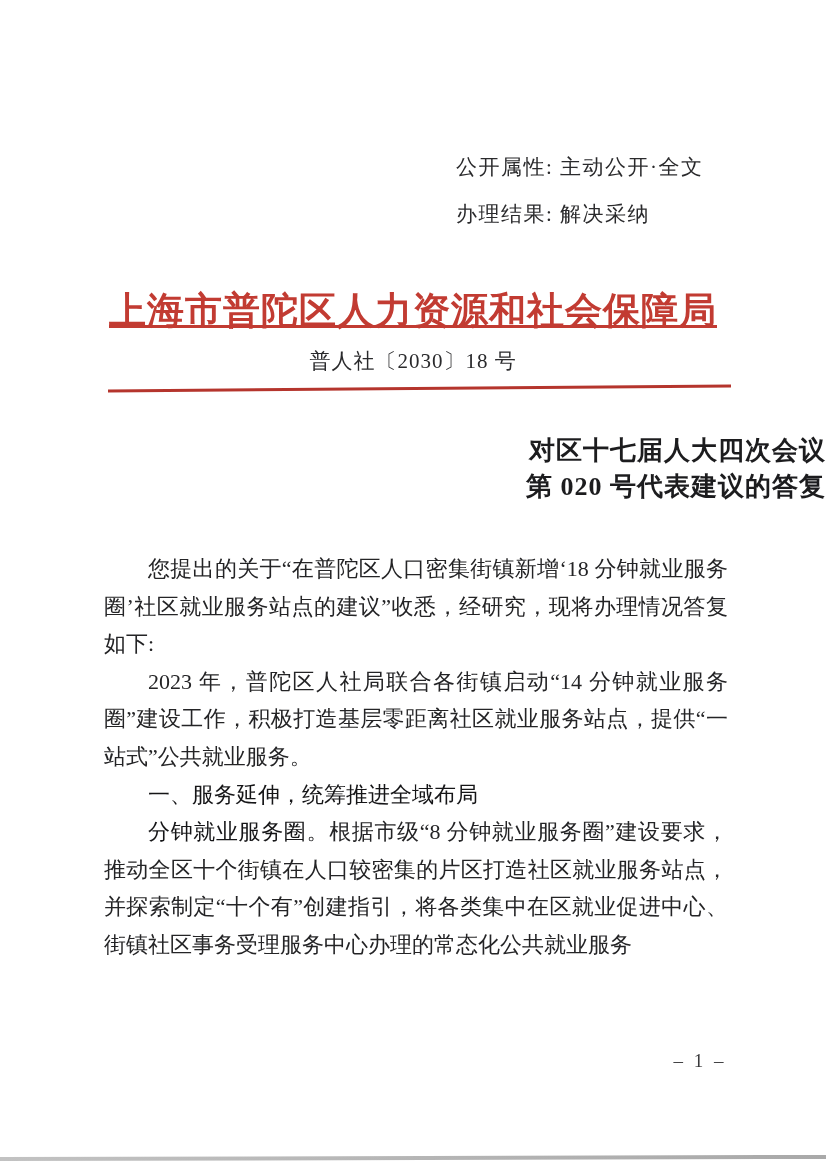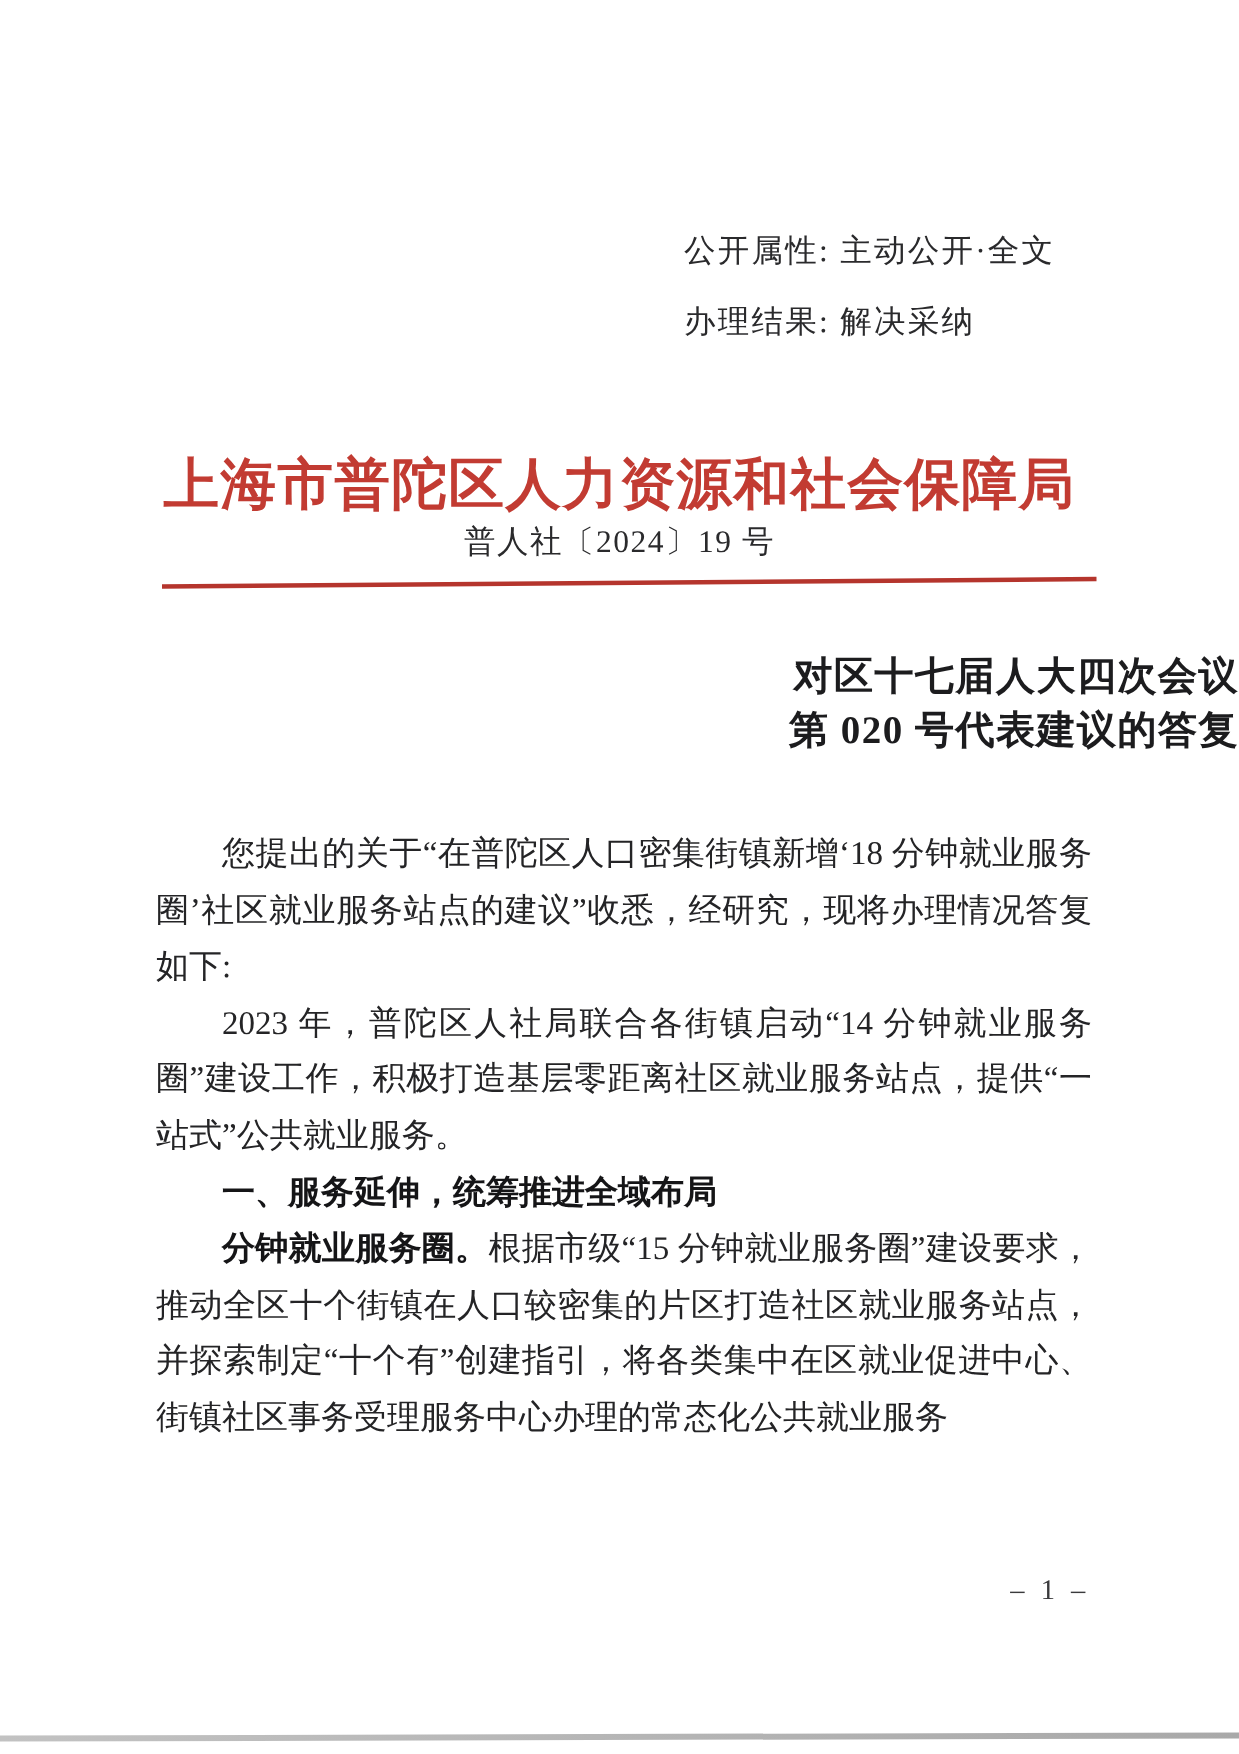--- a/index.html
+++ b/index.html
@@ -24,28 +24,29 @@
     font-size: 21px;
     line-height: 47px;
     letter-spacing: 1.5px;
     color: #2a2a2c;
     white-space: nowrap;
   }
   
   .org-title {
     position: absolute;
     left: 0;
-    top: 298px;
+    top: 286px;
     width: 100%;
     text-align: center;
     font-size: 37px;
     font-weight: bold;
     letter-spacing: 1px;
     color: #c23b32;
     white-space: nowrap;
+    text-decoration: underline;
   }
   .doc-number {
     position: absolute;
     left: 0;
     top: 347px;
     width: 100%;
     text-align: center;
     font-size: 21px;
     letter-spacing: 1px;
     color: #2a2a2c;
@@ -85,21 +86,21 @@
   }
   .body-block p {
     margin: 0;
     text-indent: 2em;
   }
   .body-block p.salutation {
     text-indent: 0;
   }
   .bold-hei {
     font-family: "Liberation Sans", "DejaVu Sans", sans-serif;
-    font-weight: bold;
+    font-weight: normal;
     color: #151517;
     margin-top: 26px;
   }
   
   .page-number {
     position: absolute;
     left: 640px;
     top: 1050px;
     width: 120px;
     text-align: center;
@@ -124,33 +125,33 @@
 
 <div class="page">
 
   <div class="meta-block">
     <div>公开属性: 主动公开·全文</div>
     <div>办理结果: 解决采纳</div>
   </div>
 
   <div class="org-title">上海市普陀区人力资源和社会保障局</div>
 
-  <div class="doc-number">普人社〔2024〕19 号</div>
+  <div class="doc-number">普人社〔2030〕18 号</div>
 
   <div class="red-rule"></div>
 
   <div class="doc-title">
     <div>对区十七届人大四次会议</div>
     <div>第 020 号代表建议的答复</div>
   </div>
 
   <div class="body-block">
     <p>您提出的关于“在普陀区人口密集街镇新增‘18 分钟就业服务圈’社区就业服务站点的建议”收悉，经研究，现将办理情况答复如下:</p>
     <p>2023 年，普陀区人社局联合各街镇启动“14 分钟就业服务圈”建设工作，积极打造基层零距离社区就业服务站点，提供“一站式”公共就业服务。</p>
     <p><span class="bold-hei">一、服务延伸，统筹推进全域布局</span></p>
-    <p><span class="bold-hei">分钟就业服务圈。</span><span>根据市级“15 分钟就业服务圈”建设要求，推动全区十个街镇在人口较密集的片区打造社区就业服务站点，并探索制定“十个有”创建指引，将各类集中在区就业促进中心、街镇社区事务受理服务中心办理的常态化公共就业服务</span></p>
+    <p><span class="bold-hei">分钟就业服务圈。</span><span>根据市级“8 分钟就业服务圈”建设要求，推动全区十个街镇在人口较密集的片区打造社区就业服务站点，并探索制定“十个有”创建指引，将各类集中在区就业促进中心、街镇社区事务受理服务中心办理的常态化公共就业服务</span></p>
   </div>
 
   <div class="page-number">– 1 –</div>
 
   <div class="page-edge"></div>
 
 </div>
 
 </body></html>

